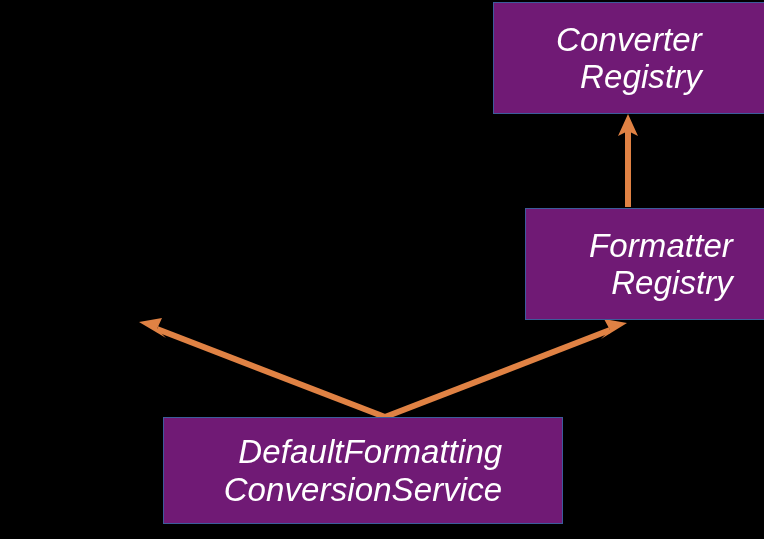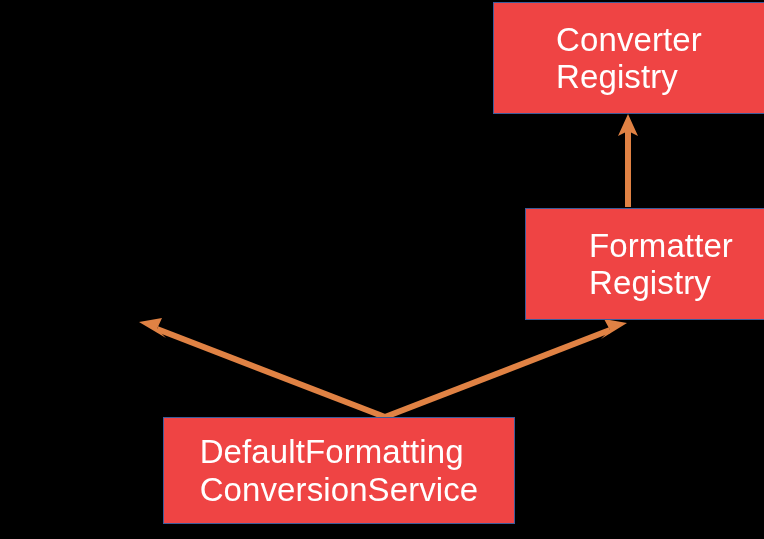--- a/index.html
+++ b/index.html
@@ -15,32 +15,33 @@
   }
   #canvas {
     position: relative;
     width: 764px;
     height: 539px;
     background: #000000;
   }
   .node {
     position: absolute;
     box-sizing: border-box;
-    background: #ef4444;
+    background: #701a75;
     border: 1px solid #3d5c9b;
     display: flex;
     align-items: center;
     justify-content: center;
-    text-align: left;
+    text-align: right;
     color: #ffffff;
     font-size: 33px;
     line-height: 1.13;
     font-weight: 400;
     letter-spacing: 0.1px;
     white-space: pre-line;
+    font-style: italic;
     -webkit-font-smoothing: antialiased;
   }
   #node-converter-registry {
     left: 493px;
     top: 2px;
     width: 272px;
     height: 112px;
   }
   #node-conversion-service {
     left: 2px;
@@ -51,21 +52,21 @@
   #node-formatter-registry {
     left: 489px;
     top: 208px;
     width: 272px;
     height: 112px;
     margin-left: 36px;
   }
   #node-default-formatting-conversion-service {
     left: 163px;
     top: 417px;
-    width: 352px;
+    width: 400px;
     height: 107px;
   }
   #edges {
     position: absolute;
     left: 0;
     top: 0;
     width: 764px;
     height: 539px;
     pointer-events: none;
   }

